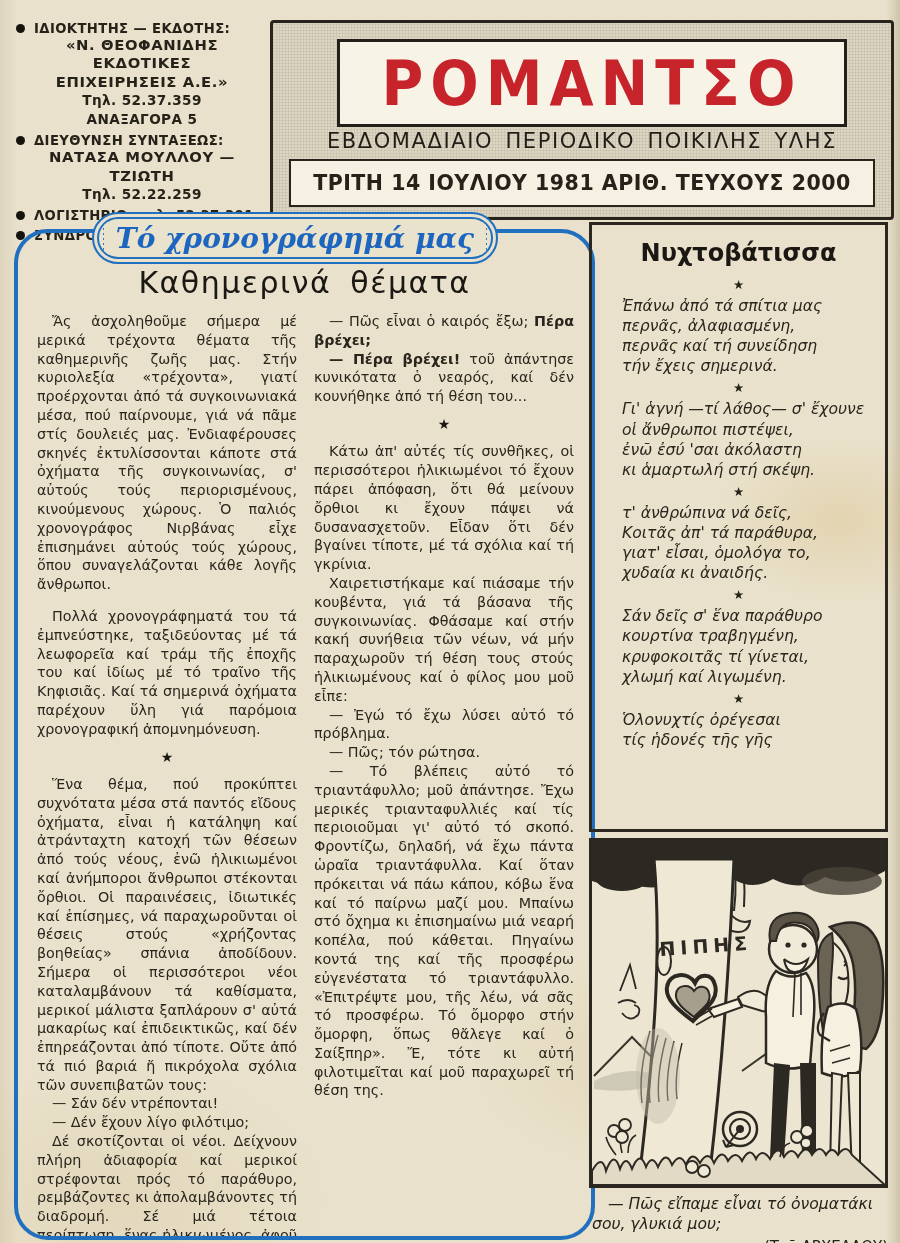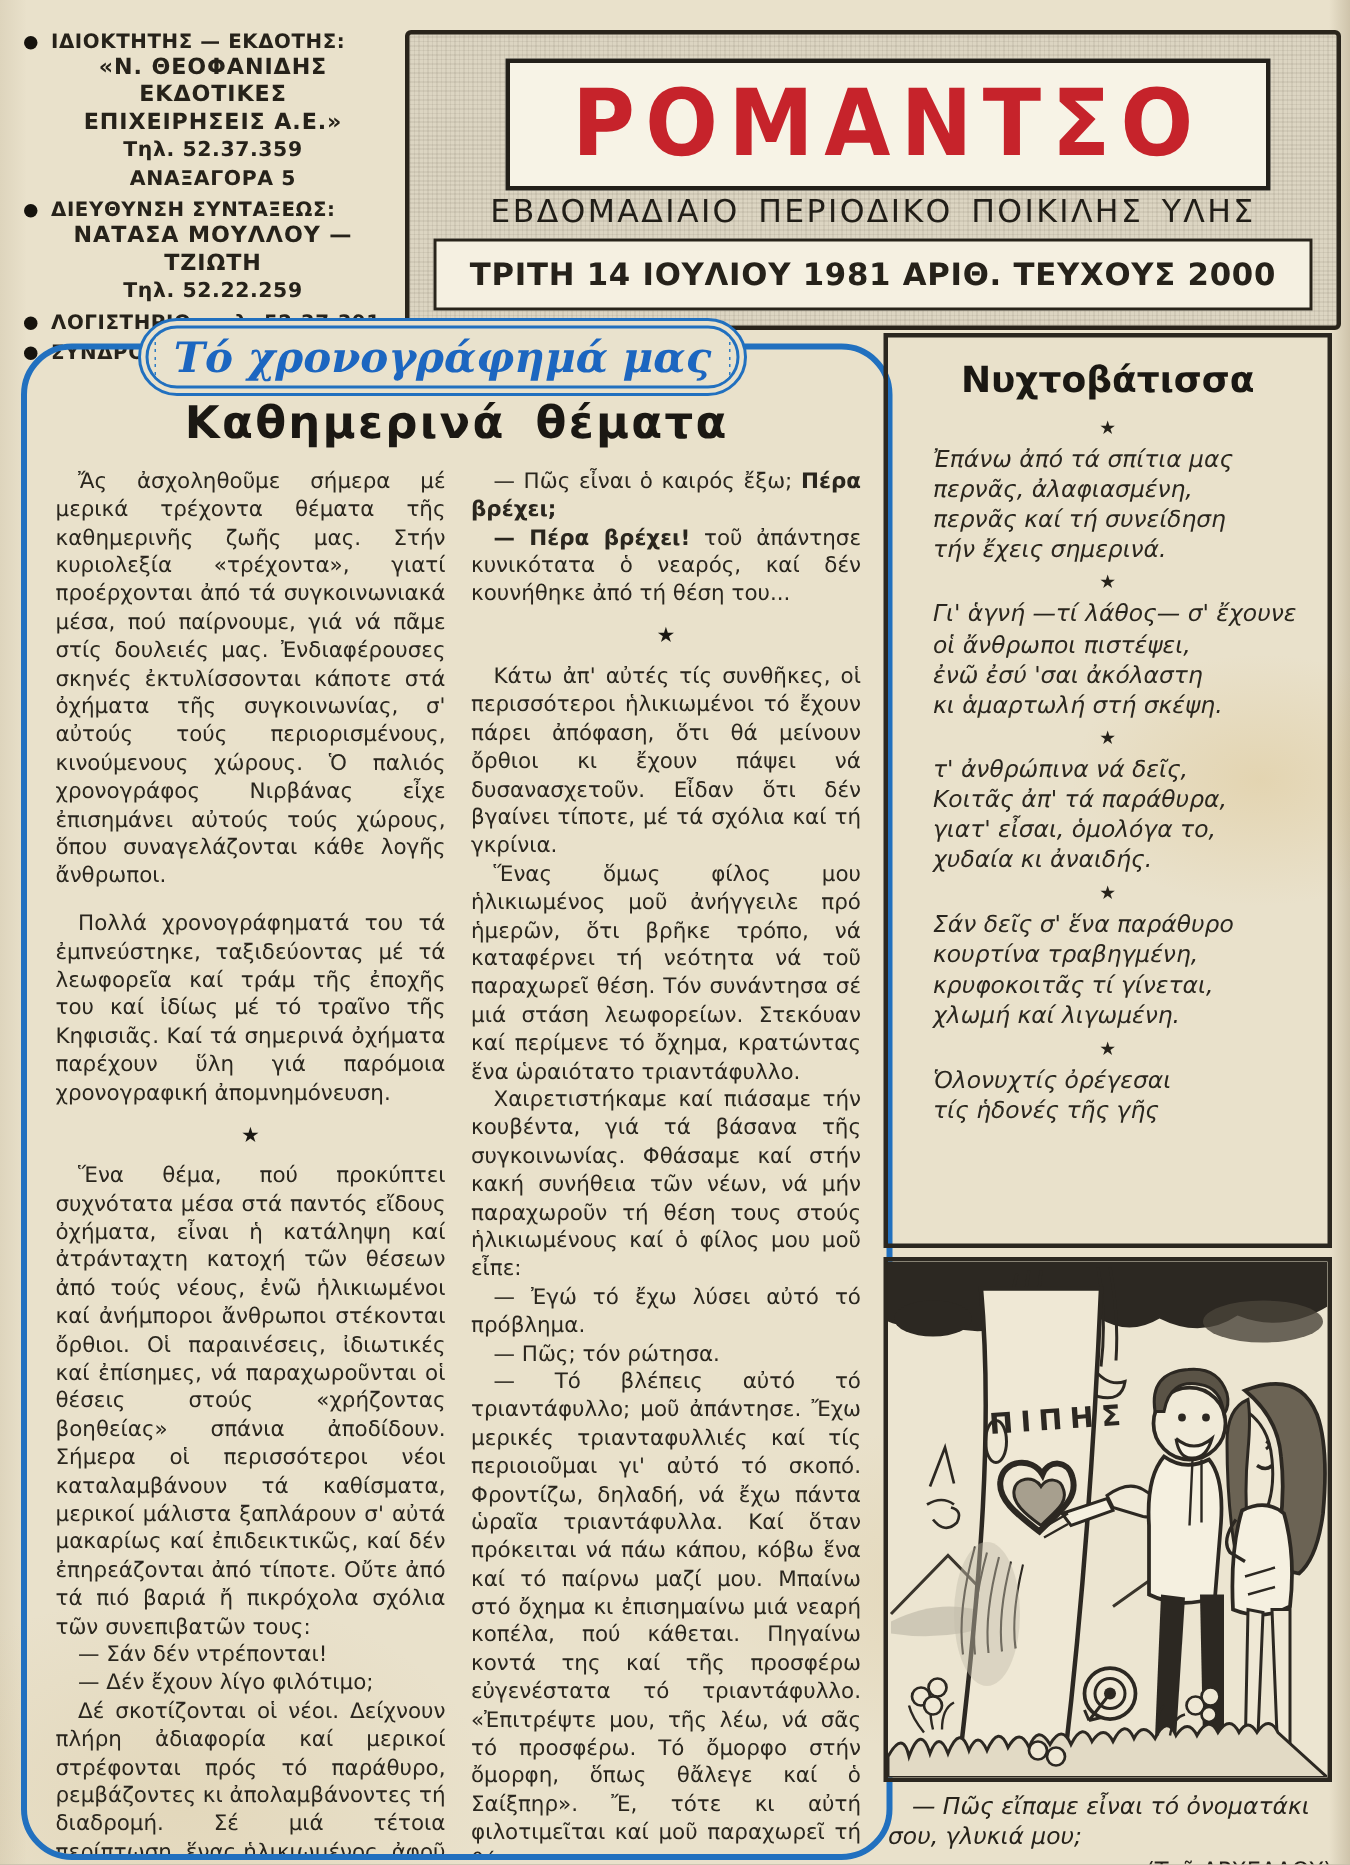--- a/index.html
+++ b/index.html
@@ -40,21 +40,21 @@
   .badge{position:absolute;left:92px;top:212px;width:402px;height:48px;border:2px solid #2170bf;
          border-radius:26px;background:#e9e2cd;z-index:3;}
   .badge-in{position:absolute;inset:3px;border:2px solid #2170bf;border-radius:22px;
             display:flex;align-items:center;justify-content:center;overflow:hidden;}
   .badge-hatch{position:absolute;top:4px;bottom:4px;width:58px;
                background:repeating-linear-gradient(180deg,#2f7cc4 0 2px,transparent 2px 5px);}
   .badge-hatch.l{left:4px;} .badge-hatch.r{right:4px;}
   .badge-text{position:relative;z-index:2;background:#e9e2cd;padding:0 12px;
               font-family:"DejaVu Serif",serif;font-style:italic;font-weight:bold;
               font-size:28px;color:#1c66c0;white-space:nowrap;}
-  .art-title{margin-top:32px;text-align:center;font-weight:bold;font-size:30px;
+  .art-title{margin-top:32px;text-align:center;font-weight:normal;font-size:30px;
              letter-spacing:1.5px;word-spacing:8px;color:#1b1813;}
   .cols{display:flex;gap:17px;padding:12px 17px 0 19px;}
   .col{flex:1;text-align:justify;font-size:14.3px;line-height:1.315;color:#2a261e;}
   .para{margin:0;text-indent:15px;}
   .para.gap{margin-top:13px;}
   .b{font-weight:bold;}
   .star-sep{text-align:center;text-indent:0;margin:9px 0;font-size:14px;color:#1b1813;}
   
   .poembox{position:absolute;left:589px;top:222px;width:299px;height:610px;
            border:3px solid #2b2720;padding-top:12px;box-sizing:border-box;overflow:hidden;}
@@ -115,21 +115,20 @@
           <p class="para"><span>Ἕνα θέμα, πού προκύπτει συχνότατα μέσα στά παντός εἴδους ὀχήματα, εἶναι ἡ κατάληψη καί ἀτράνταχτη κατοχή τῶν θέσεων ἀπό τούς νέους, ἐνῶ ἡλικιωμένοι καί ἀνήμποροι ἄνθρωποι στέκονται ὄρθιοι. Οἱ παραινέσεις, ἰδιωτικές καί ἐπίσημες, νά παραχωροῦνται οἱ θέσεις στούς «χρήζοντας βοηθείας» σπάνια ἀποδίδουν. Σήμερα οἱ περισσότεροι νέοι καταλαμβάνουν τά καθίσματα, μερικοί μάλιστα ξαπλάρουν σ' αὐτά μακαρίως καί ἐπιδεικτικῶς, καί δέν ἐπηρεάζονται ἀπό τίποτε. Οὔτε ἀπό τά πιό βαριά ἤ πικρόχολα σχόλια τῶν συνεπιβατῶν τους:</span></p>
           <p class="para"><span>— Σάν δέν ντρέπονται!</span></p>
           <p class="para"><span>— Δέν ἔχουν λίγο φιλότιμο;</span></p>
           <p class="para"><span>Δέ σκοτίζονται οἱ νέοι. Δείχνουν πλήρη ἀδιαφορία καί μερικοί στρέφονται πρός τό παράθυρο, ρεμβάζοντες κι ἀπολαμβάνοντες τή διαδρομή. Σέ μιά τέτοια περίπτωση, ἕνας ἡλικιωμένος, ἀφοῦ εἶπε πολλά καί βαριά γιά τή συμπεριφορά τῶν νέων, ἔσκυψε στό νεαρό, πού καθόταν καί ἄκουγε ἀπαθής, στραμμένος πρός τό παράθυρο, καί τοῦ εἶπε σαρκαστικά:</span></p>
         </div>
       <div class="col">
           <p class="para"><span>— Πῶς εἶναι ὁ καιρός ἔξω; </span><span class="b">Πέρα βρέχει;</span></p>
           <p class="para"><span class="b">— Πέρα βρέχει!</span><span> τοῦ ἀπάντησε κυνικότατα ὁ νεαρός, καί δέν κουνήθηκε ἀπό τή θέση του...</span></p>
           <div class="star-sep">★</div>
           <p class="para"><span>Κάτω ἀπ' αὐτές τίς συνθῆκες, οἱ περισσότεροι ἡλικιωμένοι τό ἔχουν πάρει ἀπόφαση, ὅτι θά μείνουν ὄρθιοι κι ἔχουν πάψει νά δυσανασχετοῦν. Εἶδαν ὅτι δέν βγαίνει τίποτε, μέ τά σχόλια καί τή γκρίνια.</span></p>
-          <p class="para"><span>Ἕνας ὅμως φίλος μου ἡλικιωμένος μοῦ ἀνήγγειλε πρό ἡμερῶν, ὅτι βρῆκε τρόπο, νά καταφέρνει τή νεότητα νά τοῦ παραχωρεῖ θέση. Τόν συνάντησα σέ μιά στάση λεωφορείων. Στεκόυαν καί περίμενε τό ὄχημα, κρατώντας ἕνα ὡραιότατο τριαντάφυλλο.</span></p>
           <p class="para"><span>Χαιρετιστήκαμε καί πιάσαμε τήν κουβέντα, γιά τά βάσανα τῆς συγκοινωνίας. Φθάσαμε καί στήν κακή συνήθεια τῶν νέων, νά μήν παραχωροῦν τή θέση τους στούς ἡλικιωμένους καί ὁ φίλος μου μοῦ εἶπε:</span></p>
           <p class="para"><span>— Ἐγώ τό ἔχω λύσει αὐτό τό πρόβλημα.</span></p>
           <p class="para"><span>— Πῶς; τόν ρώτησα.</span></p>
           <p class="para"><span>— Τό βλέπεις αὐτό τό τριαντάφυλλο; μοῦ ἀπάντησε. Ἔχω μερικές τριανταφυλλιές καί τίς περιοιοῦμαι γι' αὐτό τό σκοπό. Φροντίζω, δηλαδή, νά ἔχω πάντα ὡραῖα τριαντάφυλλα. Καί ὅταν πρόκειται νά πάω κάπου, κόβω ἕνα καί τό παίρνω μαζί μου. Μπαίνω στό ὄχημα κι ἐπισημαίνω μιά νεαρή κοπέλα, πού κάθεται. Πηγαίνω κοντά της καί τῆς προσφέρω εὐγενέστατα τό τριαντάφυλλο. «Ἐπιτρέψτε μου, τῆς λέω, νά σᾶς τό προσφέρω. Τό ὄμορφο στήν ὄμορφη, ὅπως θἄλεγε καί ὁ Σαίξπηρ». Ἔ, τότε κι αὐτή φιλοτιμεῖται καί μοῦ παραχωρεῖ τή θέση της.</span></p>
         </div>
     </div>
   </div>
 
   <div class="poembox">
     <div class="poem-title">Νυχτοβάτισσα</div>

